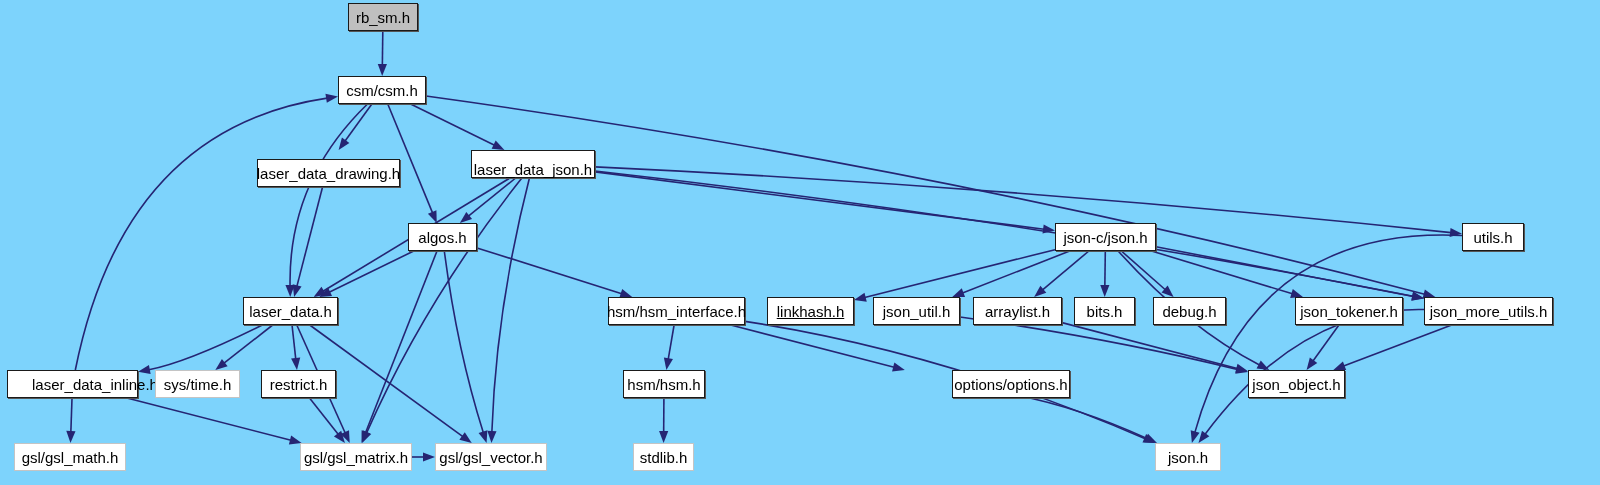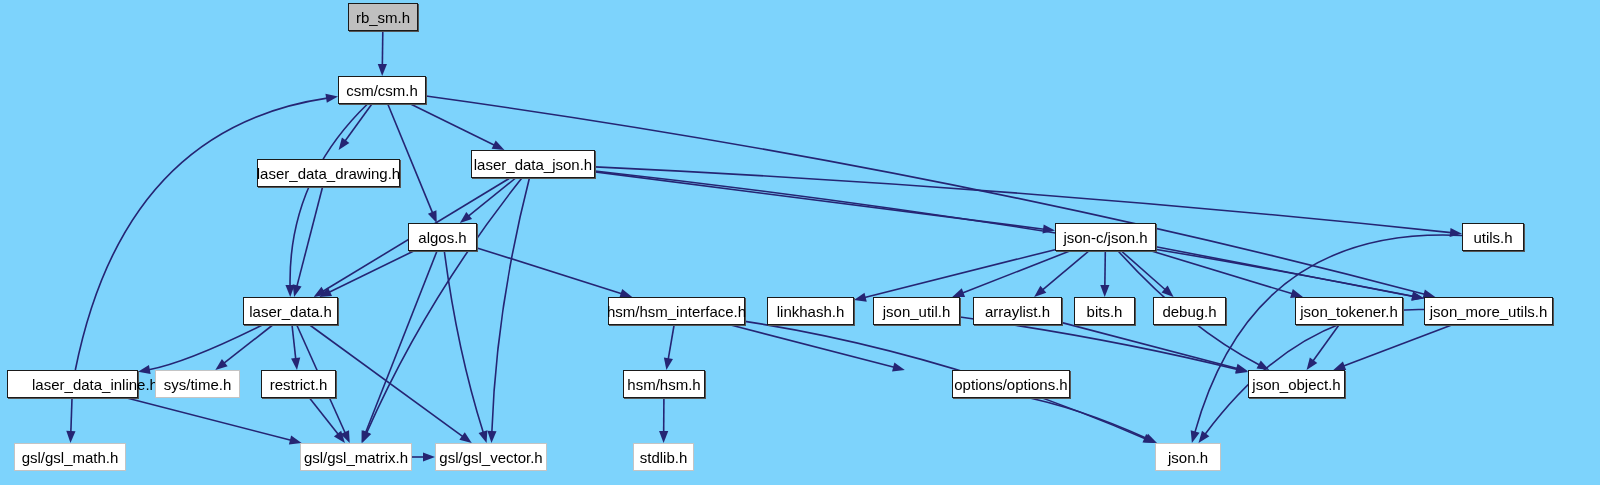--- a/index.html
+++ b/index.html
@@ -123,39 +123,39 @@
   <div id="nodes">
       <div class="nodebox n-root" style="left: 348px; top: 3px; width: 70px; height: 28px;">
         <span class="lbl">rb_sm.h</span>
       </div>
       <div class="nodebox n-dark" style="left: 338px; top: 76px; width: 88px; height: 28px;">
         <span class="lbl">csm/csm.h</span>
       </div>
       <div class="nodebox n-dark" style="left: 257px; top: 159px; width: 143px; height: 28px;">
         <span class="lbl">laser_data_drawing.h</span>
       </div>
-      <div class="nodebox n-dark" style="left: 471px; top: 150px; width: 124px; height: 28px;">
+      <div class="nodebox n-dark" style="left: 471px; top: 150px; width: 124px; height: 28px; align-items: flex-end;">
         <span class="lbl">laser_data_json.h</span>
       </div>
       <div class="nodebox n-dark" style="left: 408px; top: 223px; width: 69px; height: 28px;">
         <span class="lbl">algos.h</span>
       </div>
       <div class="nodebox n-dark" style="left: 1055px; top: 223px; width: 101px; height: 28px;">
         <span class="lbl">json-c/json.h</span>
       </div>
       <div class="nodebox n-dark" style="left: 1462px; top: 223px; width: 62px; height: 28px; text-align: center;">
         <span class="lbl">utils.h</span>
       </div>
       <div class="nodebox n-dark" style="left: 243px; top: 297px; width: 95px; height: 28px;">
         <span class="lbl">laser_data.h</span>
       </div>
       <div class="nodebox n-dark" style="left: 608px; top: 297px; width: 137px; height: 28px;">
         <span class="lbl">hsm/hsm_interface.h</span>
       </div>
-      <div class="nodebox n-dark" style="left: 767px; top: 297px; width: 87px; height: 28px;">
+      <div class="nodebox n-dark" style="left: 767px; top: 297px; width: 87px; height: 28px; text-decoration: underline;">
         <span class="lbl">linkhash.h</span>
       </div>
       <div class="nodebox n-dark" style="left: 873px; top: 297px; width: 87px; height: 28px;">
         <span class="lbl">json_util.h</span>
       </div>
       <div class="nodebox n-dark" style="left: 973px; top: 297px; width: 89px; height: 28px;">
         <span class="lbl">arraylist.h</span>
       </div>
       <div class="nodebox n-dark" style="left: 1074px; top: 297px; width: 61px; height: 28px;">
         <span class="lbl">bits.h</span>

